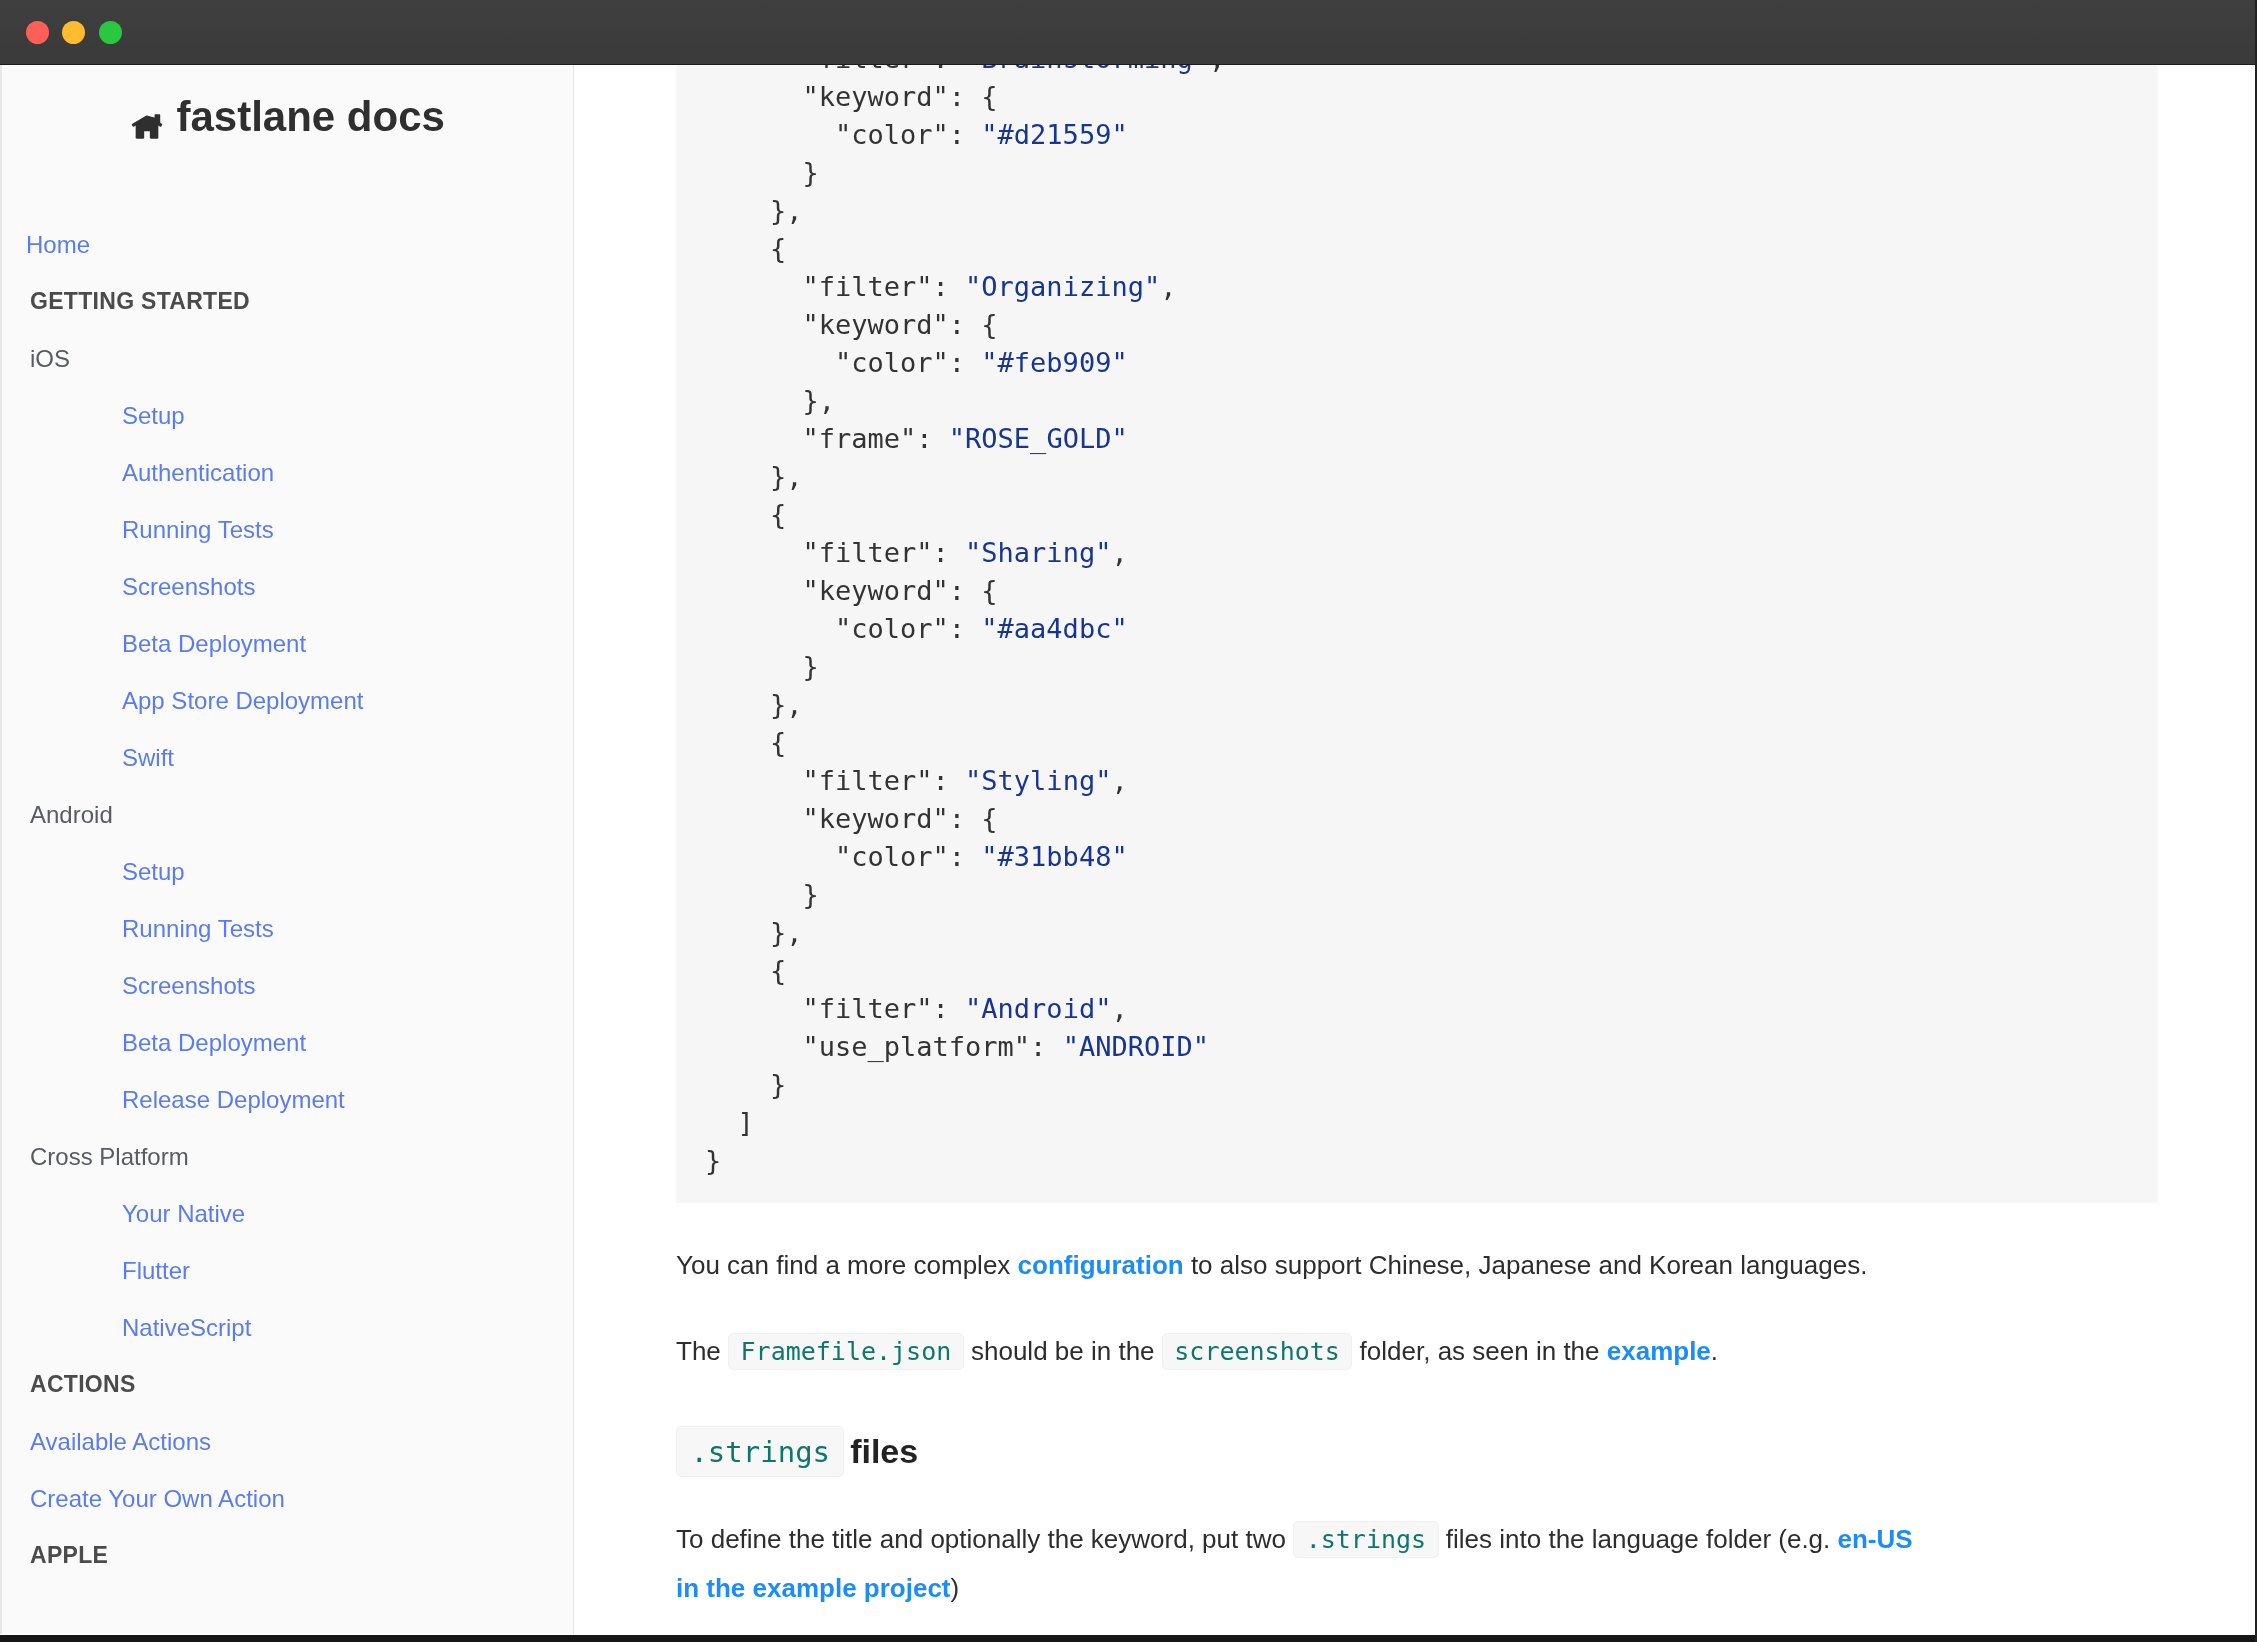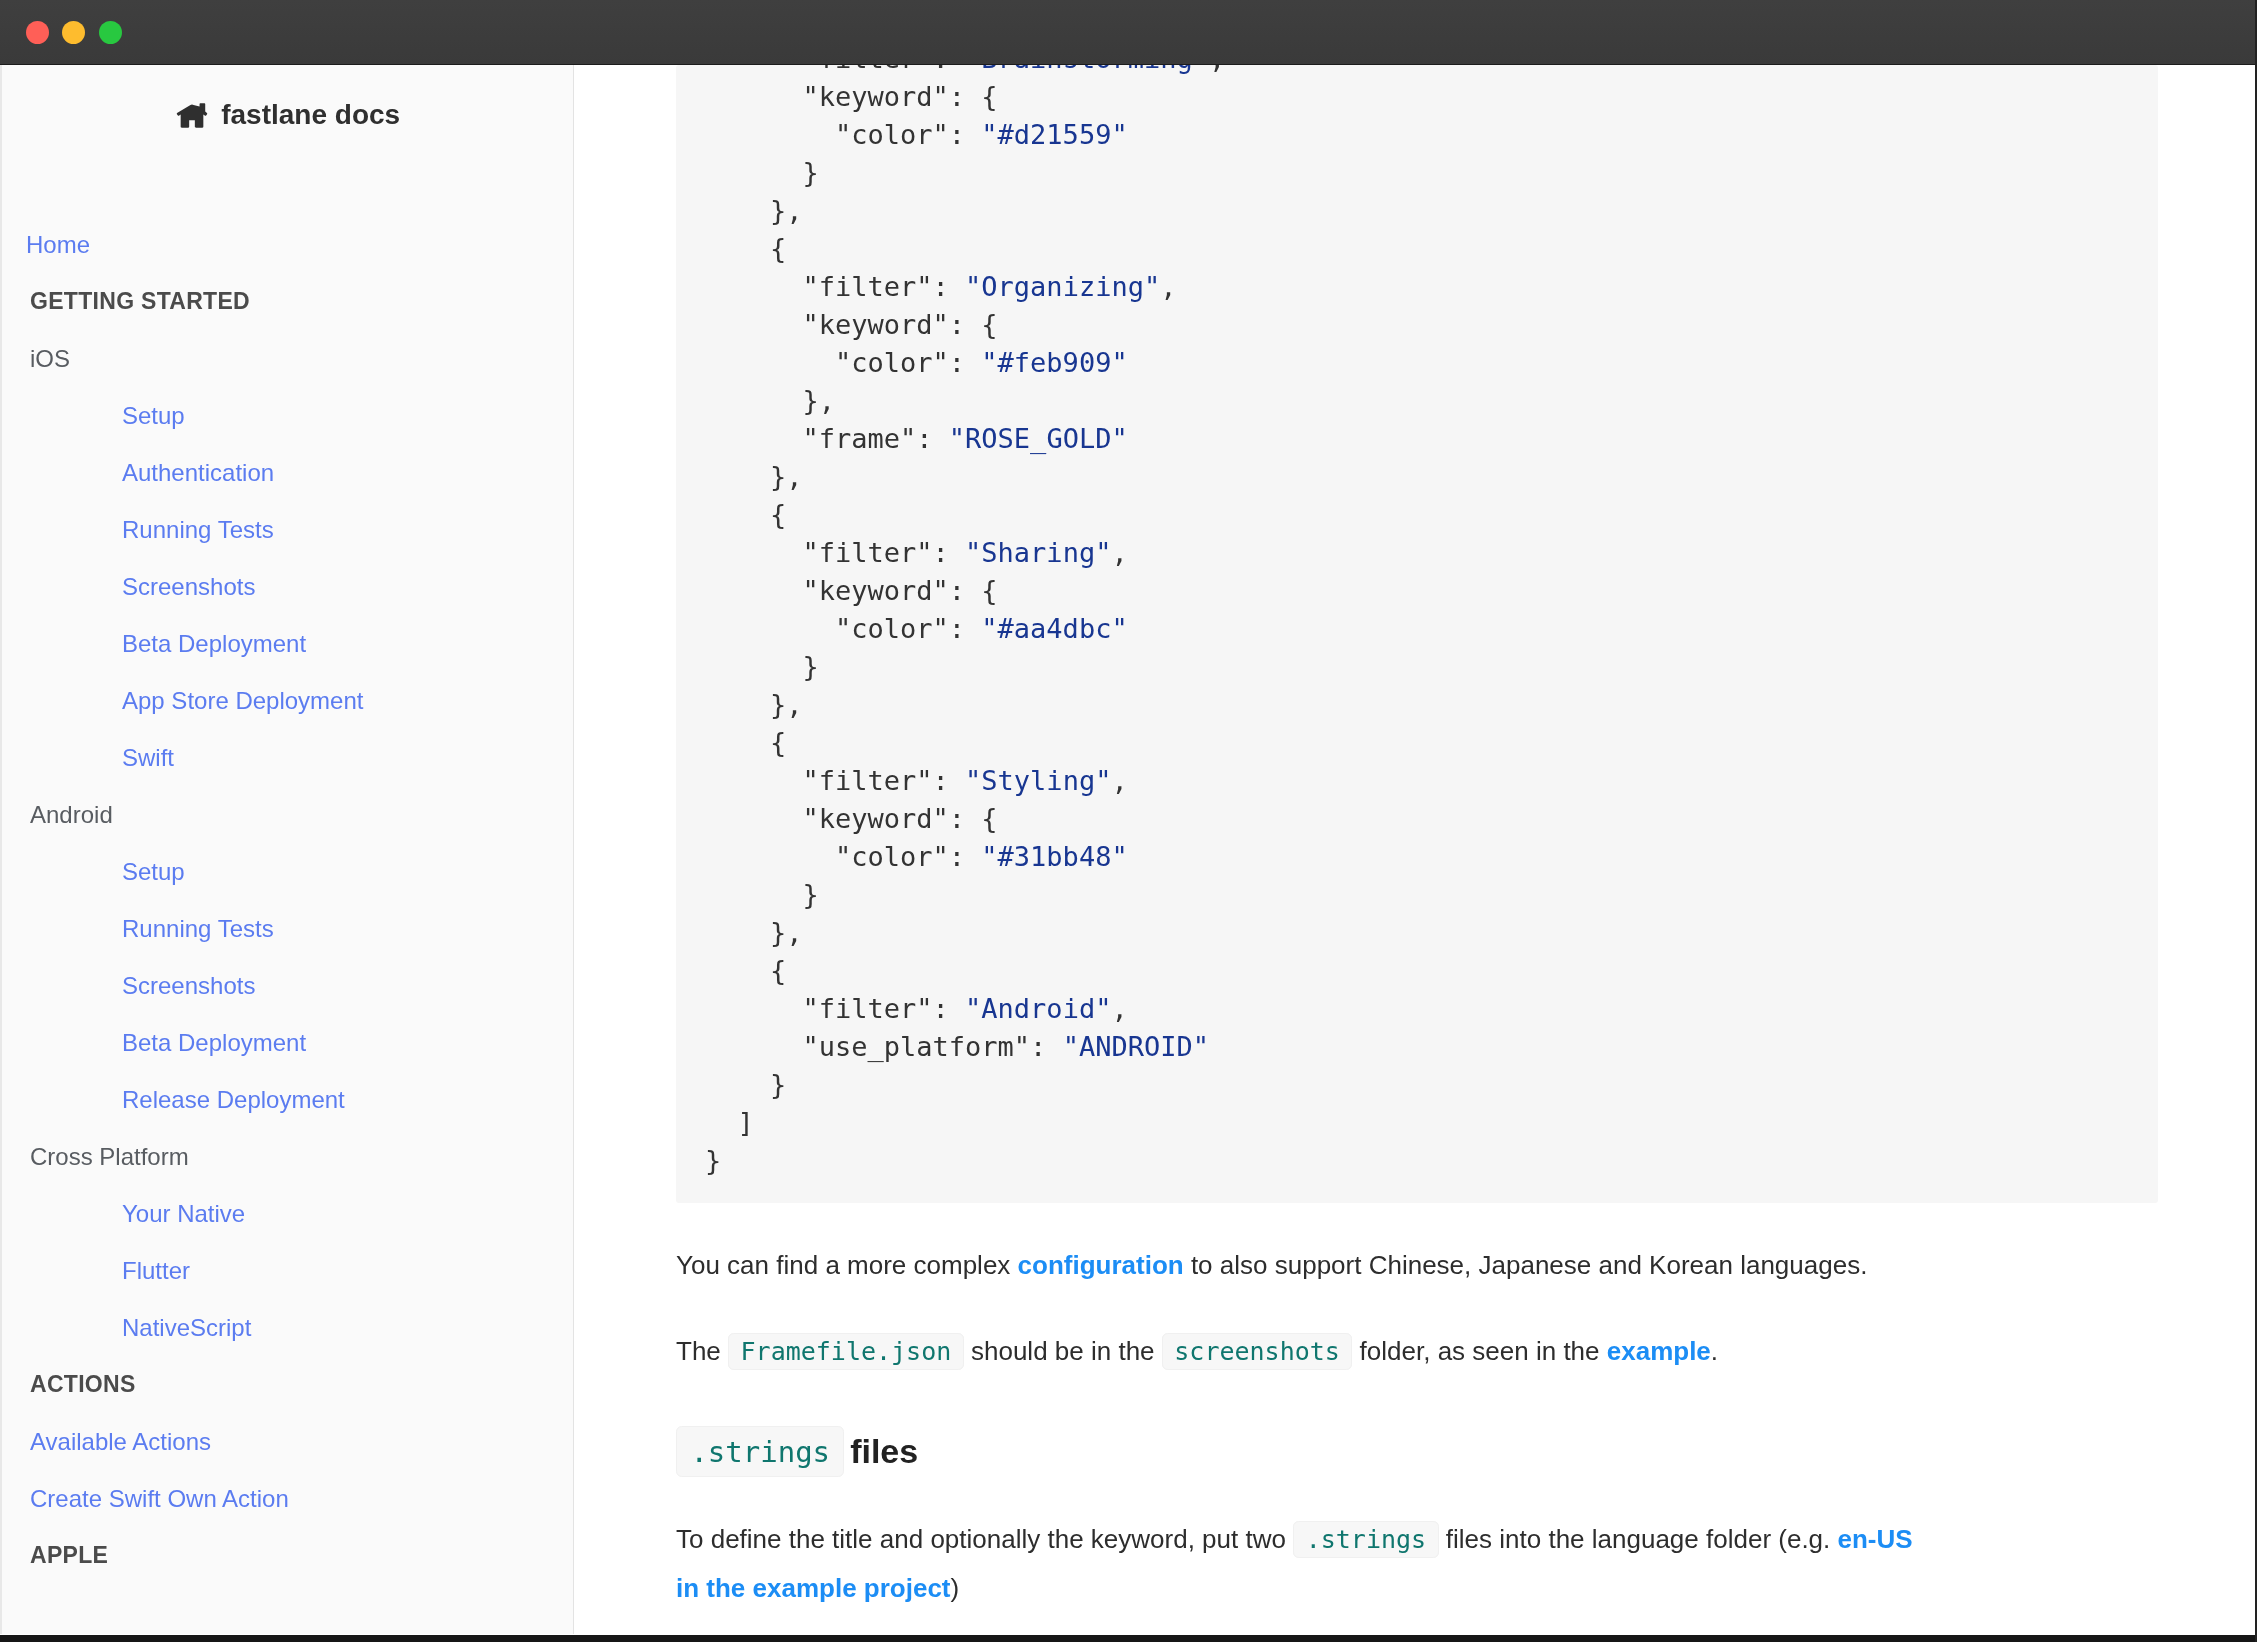--- a/index.html
+++ b/index.html
@@ -23,22 +23,22 @@
   .frame { display: flex; height: 1569px; }
 
   .sidebar {
     width: 574px; min-width: 574px;
     background: var(--c-sidebar-bg, #fafafa);
     border-right: 1.9px solid #e3e3e3;
     border-left: 2.9px solid #e8e8e8;
     padding-top: 34px;
   }
   .sidebar-title {
-    height: 42px; display: flex; align-items: flex-start; justify-content: center;
-    gap: 12.4px; font-size: 28px; font-weight: bold; color: #2f2f2f;
+    height: 42px; display: flex; align-items: flex-end; justify-content: center;
+    gap: 12.4px; font-size: 42px; font-weight: bold; color: #2f2f2f;
   }
   .home-icon svg { width: 34px; height: 31px; fill: #2f2f2f; display: block; }
   .nav { margin-top: 75px; }
   .nav-item {
     height: 57px; display: flex; align-items: center;
     font-size: 24px; text-decoration: none; cursor: default;
   }
   a.nav-item { cursor: pointer; }
   .nav-link   { color: var(--c-sidebar-link, #5b7cf0); }
   .nav-header { color: var(--c-sidebar-header, #4b4b4b); font-weight: bold; font-size: 23px; padding-left: 28px; letter-spacing: 0.3px; }
@@ -119,21 +119,21 @@
         <a class="nav-item nav-link ind-l3">Running Tests</a>
         <a class="nav-item nav-link ind-l3">Screenshots</a>
         <a class="nav-item nav-link ind-l3">Beta Deployment</a>
         <a class="nav-item nav-link ind-l3">Release Deployment</a>
         <div class="nav-item nav-text ind-l2">Cross Platform</div>
         <a class="nav-item nav-link ind-l3">Your Native</a>
         <a class="nav-item nav-link ind-l3">Flutter</a>
         <a class="nav-item nav-link ind-l3">NativeScript</a>
         <div class="nav-item nav-header">ACTIONS</div>
         <a class="nav-item nav-link ind-l2">Available Actions</a>
-        <a class="nav-item nav-link ind-l2">Create Swift Own Action</a>
+        <a class="nav-item nav-link ind-l2">Create Your Own Action</a>
         <div class="nav-item nav-header">APPLE</div>
       </nav>
   </aside>
 
   <main class="main">
     <div class="codewrap">
         <pre id="code"><span><span class="tok-p">      "filter": </span><span class="tok-s">"Brainstorming"</span><span class="tok-p">,</span>
 </span><span><span class="tok-p">      "keyword": {</span>
 </span><span><span class="tok-p">        "color": </span><span class="tok-s">"#d21559"</span>
 </span><span><span class="tok-p">      }</span>

